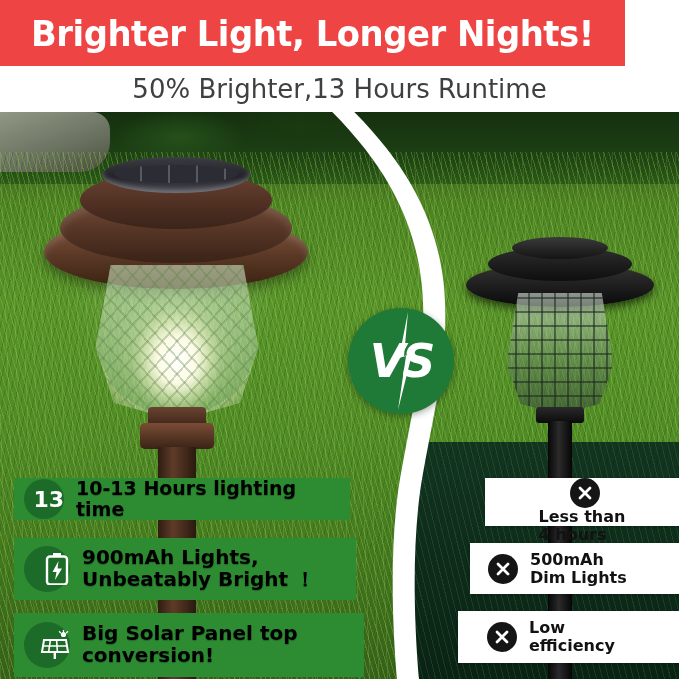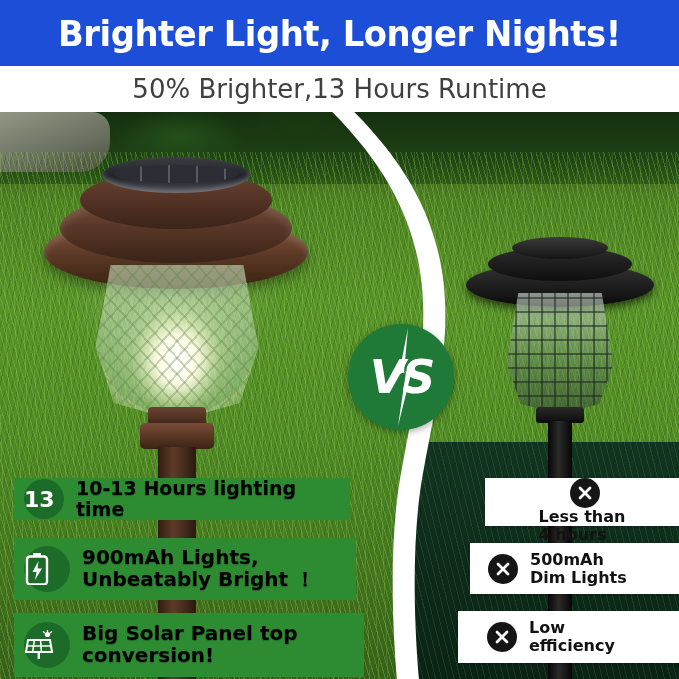--- a/index.html
+++ b/index.html
@@ -7,22 +7,22 @@
 
   .canvas{
     position:relative;
     width:679px;height:679px;
     overflow:hidden;
     background:#ffffff;
   }
 
   
   .header-bar{
-    position:absolute;left:0;top:0;width:679px;height:66px;
-    background:#1d4ed8;
+    position:absolute;left:0;top:0;width:625px;height:66px;
+    background:#ef4444;
     display:flex;align-items:center;justify-content:center;
   }
   .header-title{
     color:#ffffff;
     font-size:36px;
     font-weight:bold;
     letter-spacing:-0.5px;
     white-space:nowrap;
     font-family:"DejaVu Sans","Liberation Sans",sans-serif;
     transform:scaleX(0.94);
@@ -192,21 +192,21 @@
     position:absolute;left:76px;top:170px;width:48px;height:16px;
     background:linear-gradient(180deg,#2a2a2a,#0b0b0b);border-radius:3px;
   }
   .rl-pole{
     position:absolute;left:88px;top:184px;width:24px;height:300px;
     background:linear-gradient(90deg,#070707,#2b2b2b 45%,#060606);
   }
 
   
   .vs-badge{
-    position:absolute;left:348px;top:324px;width:106px;height:106px;
+    position:absolute;left:348px;top:308px;width:106px;height:106px;
     border-radius:50%;
     background:#1f7a37;
     box-shadow:0 2px 7px rgba(0,0,0,.35);
     display:flex;align-items:center;justify-content:center;
     z-index:40;
   }
   .vs-text{
     position:relative;
     color:#ffffff;font-size:46px;font-weight:bold;font-style:italic;
     letter-spacing:-3px;
@@ -225,21 +225,21 @@
     z-index:25;
   }
   .feat-1{ left:14px; top:478px; width:336px; height:42px; }
   .feat-2{ left:14px; top:538px; width:342px; height:62px; }
   .feat-3{ left:14px; top:613px; width:350px; height:64px; }
 
   .feat-ic{
     flex:0 0 auto;
     width:46px;height:46px;border-radius:50%;
     background:#1d6b28;
-    display:flex;align-items:center;justify-content:flex-start;
+    display:flex;align-items:center;justify-content:flex-end;
     margin-left:10px;margin-right:12px;
   }
   .feat-1 .feat-ic{ width:40px;height:40px; }
   .feat-num{
     color:#ffffff;font-size:22px;font-weight:bold;
     font-family:"DejaVu Sans","Liberation Sans",sans-serif;
   }
   .feat-txt{
     color:#000000;font-weight:bold;font-size:20px;line-height:1.08;
     font-family:"DejaVu Sans","Liberation Sans",sans-serif;

